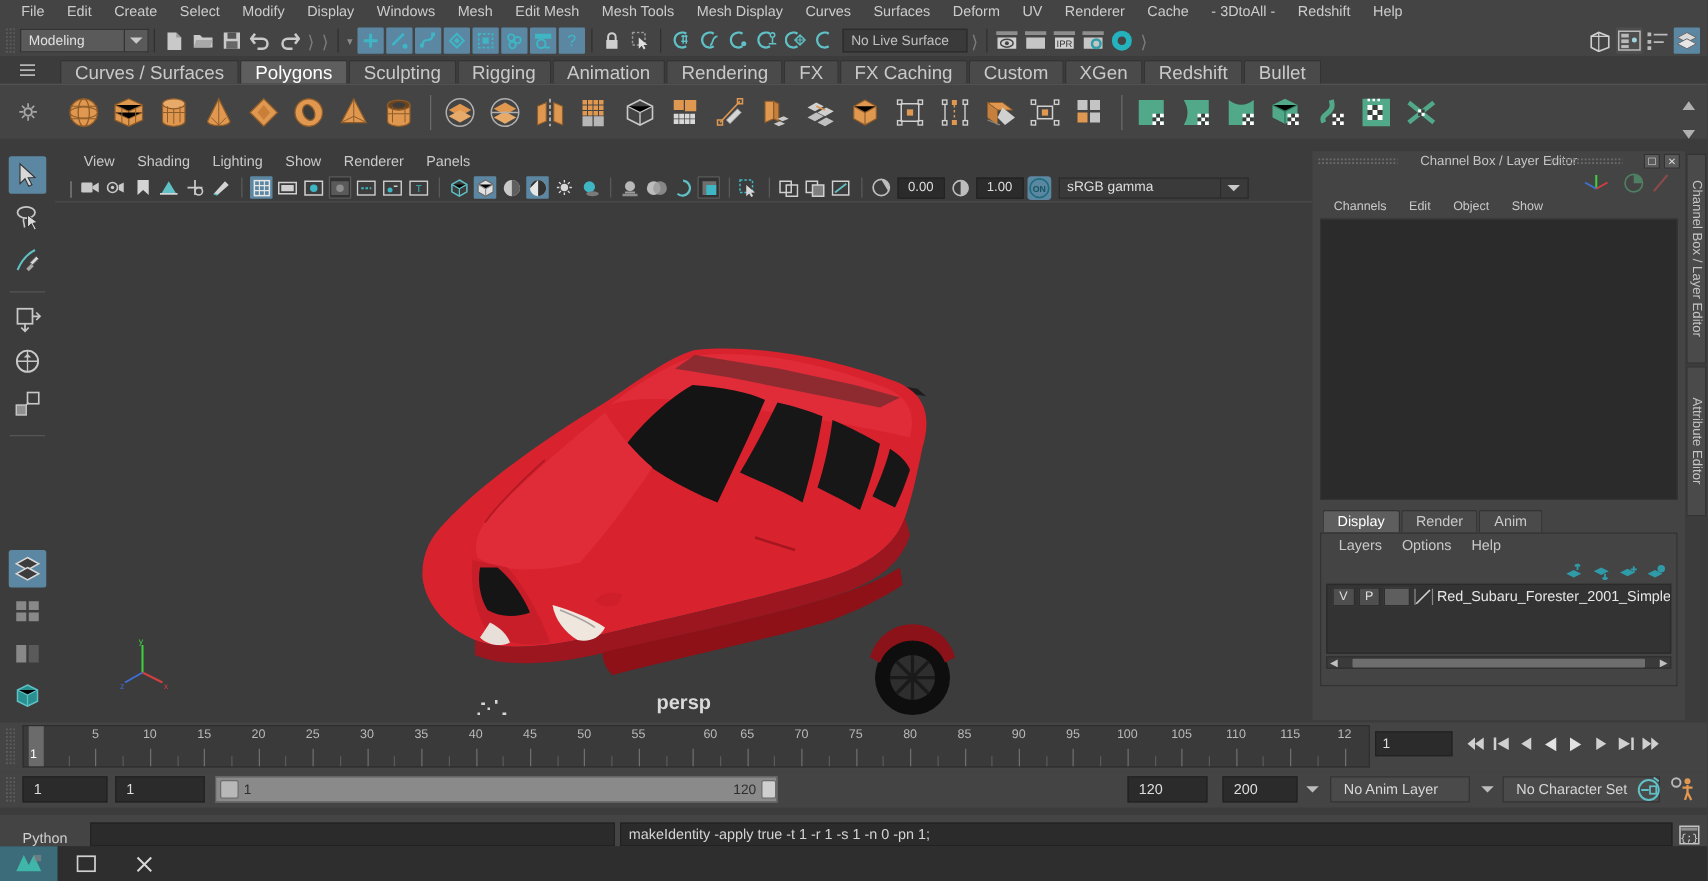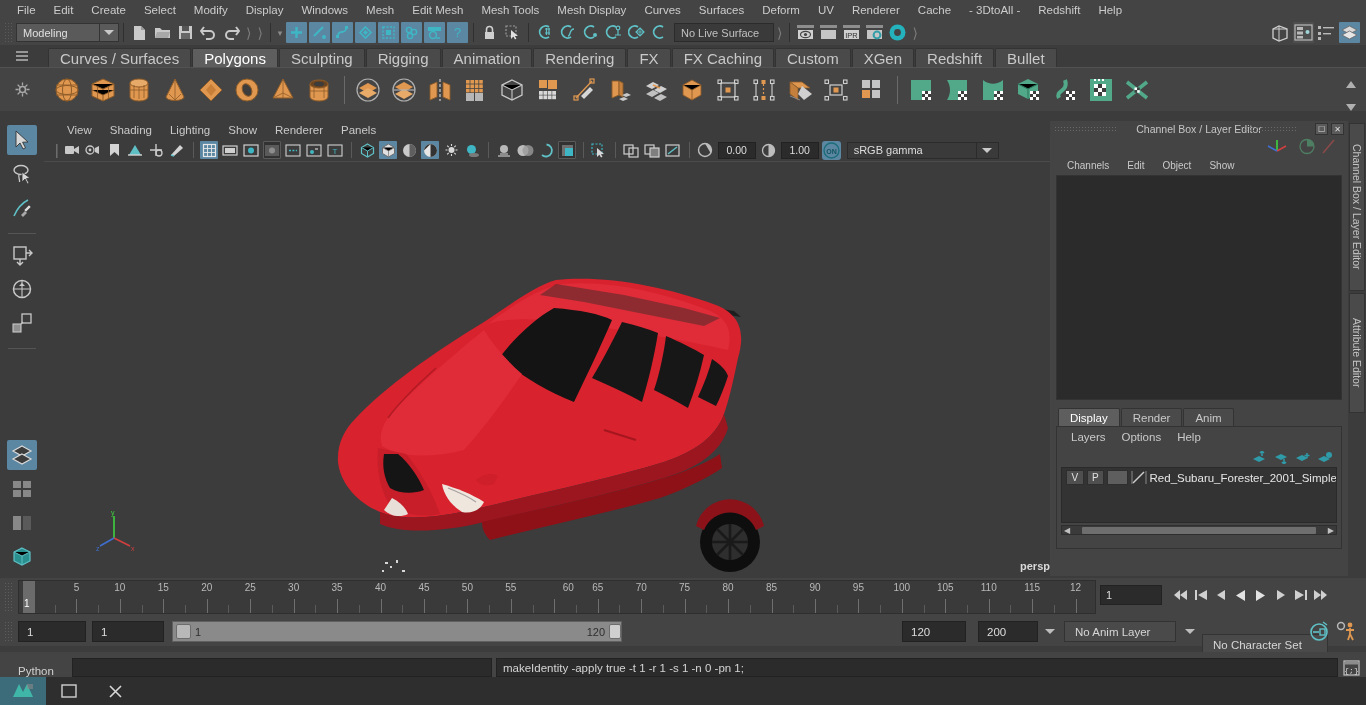--- a/index.html
+++ b/index.html
@@ -90,21 +90,21 @@
   .numfield{ width:38px;height:17px;background:#2b2b2b;border:1px solid #222;color:#ddd;font-size:10.5px;
              display:flex;align-items:center;justify-content:center;margin:0 2px;}
   .gammabox{ width:130px;height:17px;background:#3a3a3a;border:1px solid #2b2b2b;color:#ddd;font-size:11px;
              display:flex;align-items:center;padding-left:6px;margin-left:4px;}
   .gammaarrow{width:22px;height:17px;background:#3a3a3a;border:1px solid #2b2b2b;border-left:none;
              display:flex;align-items:center;justify-content:center;}
   .gammaarrow:after{content:"";border-left:5px solid transparent;border-right:5px solid transparent;border-top:5px solid #c9c9c9;}
   .vbsep{width:1px;height:16px;background:#5a5a5a;margin:0 5px;}
   .canvas { position:absolute; left:0; top:40px; width:1006px; height:415px; background:#3c3c3c;
             border-top:1px solid #4b4b4b; overflow:hidden; }
-  .camlabel{ position:absolute; bottom:4px; left:0; width:100%; text-align:right; font-size:11px;
+  .camlabel{ position:absolute; bottom:4px; left:0; width:100%; text-align:center; font-size:16px;
              color:#d9d9d9; font-weight:bold; }
 
   
   .rightpanel { position:absolute; left:1050px; top:121px; width:298px; height:455px; background:#444444; }
   .rp-title { height:16px; display:flex; align-items:center; justify-content:center; position:relative; }
   .rp-title .dots{ position:absolute; left:4px; top:5px; width:64px; height:6px;
      background-image:radial-gradient(#6a6a6a 0.7px, transparent 0.8px); background-size:3px 3px;}
   .rp-title .dots.r{ left:auto; right:50px; width:58px;}
   .rp-title span.t{ font-size:10.5px; color:#c6c6c6; }
   .rp-btn{ position:absolute; top:2px; width:13px;height:12px;background:#5a5a5a;border:1px solid #333;
@@ -1440,21 +1440,21 @@
       <span class="lhandle"></span>
       <span class="lbl">1</span>
       <span class="rlbl">120</span>
       <span class="rhandle"></span>
     </div>
     <div class="rfield" style="position:absolute;left:902px;top:3px;width:64px;">120</div>
     <div class="rfield" style="position:absolute;left:978px;top:3px;width:60px;">200</div>
     <div class="droparrow" style="position:absolute;left:1040px;top:3px;"></div>
     <div class="cbox" style="position:absolute;left:1064px;top:3px;width:112px;">No Anim Layer</div>
     <div class="droparrow" style="position:absolute;left:1180px;top:3px;"></div>
-    <div class="cbox" style="position:absolute;left:1202px;top:16px;width:126px;">No Character Set</div>
+    <div class="cbox" style="position:absolute;left:1202px;top:3px;width:126px;">No Character Set</div>
     <div style="position:absolute;left:1308px;top:3px;">
       <svg width="22" height="21" viewBox="0 0 22 21">
           <circle cx="11" cy="11" r="8" fill="none" stroke="#5fc0c6" stroke-width="1.6"></circle>
           <path d="M5 11 h6" stroke="#5fc0c6" stroke-width="1.6"></path>
           <rect x="12" y="8" width="5" height="6" fill="none" stroke="#5fc0c6" stroke-width="1.4"></rect>
           <path d="M15 1 L19 4" stroke="#5fc0c6" stroke-width="1.4"></path>
         </svg>
     </div>
     <div style="position:absolute;left:1336px;top:3px;">
       <svg width="22" height="21" viewBox="0 0 22 21">

